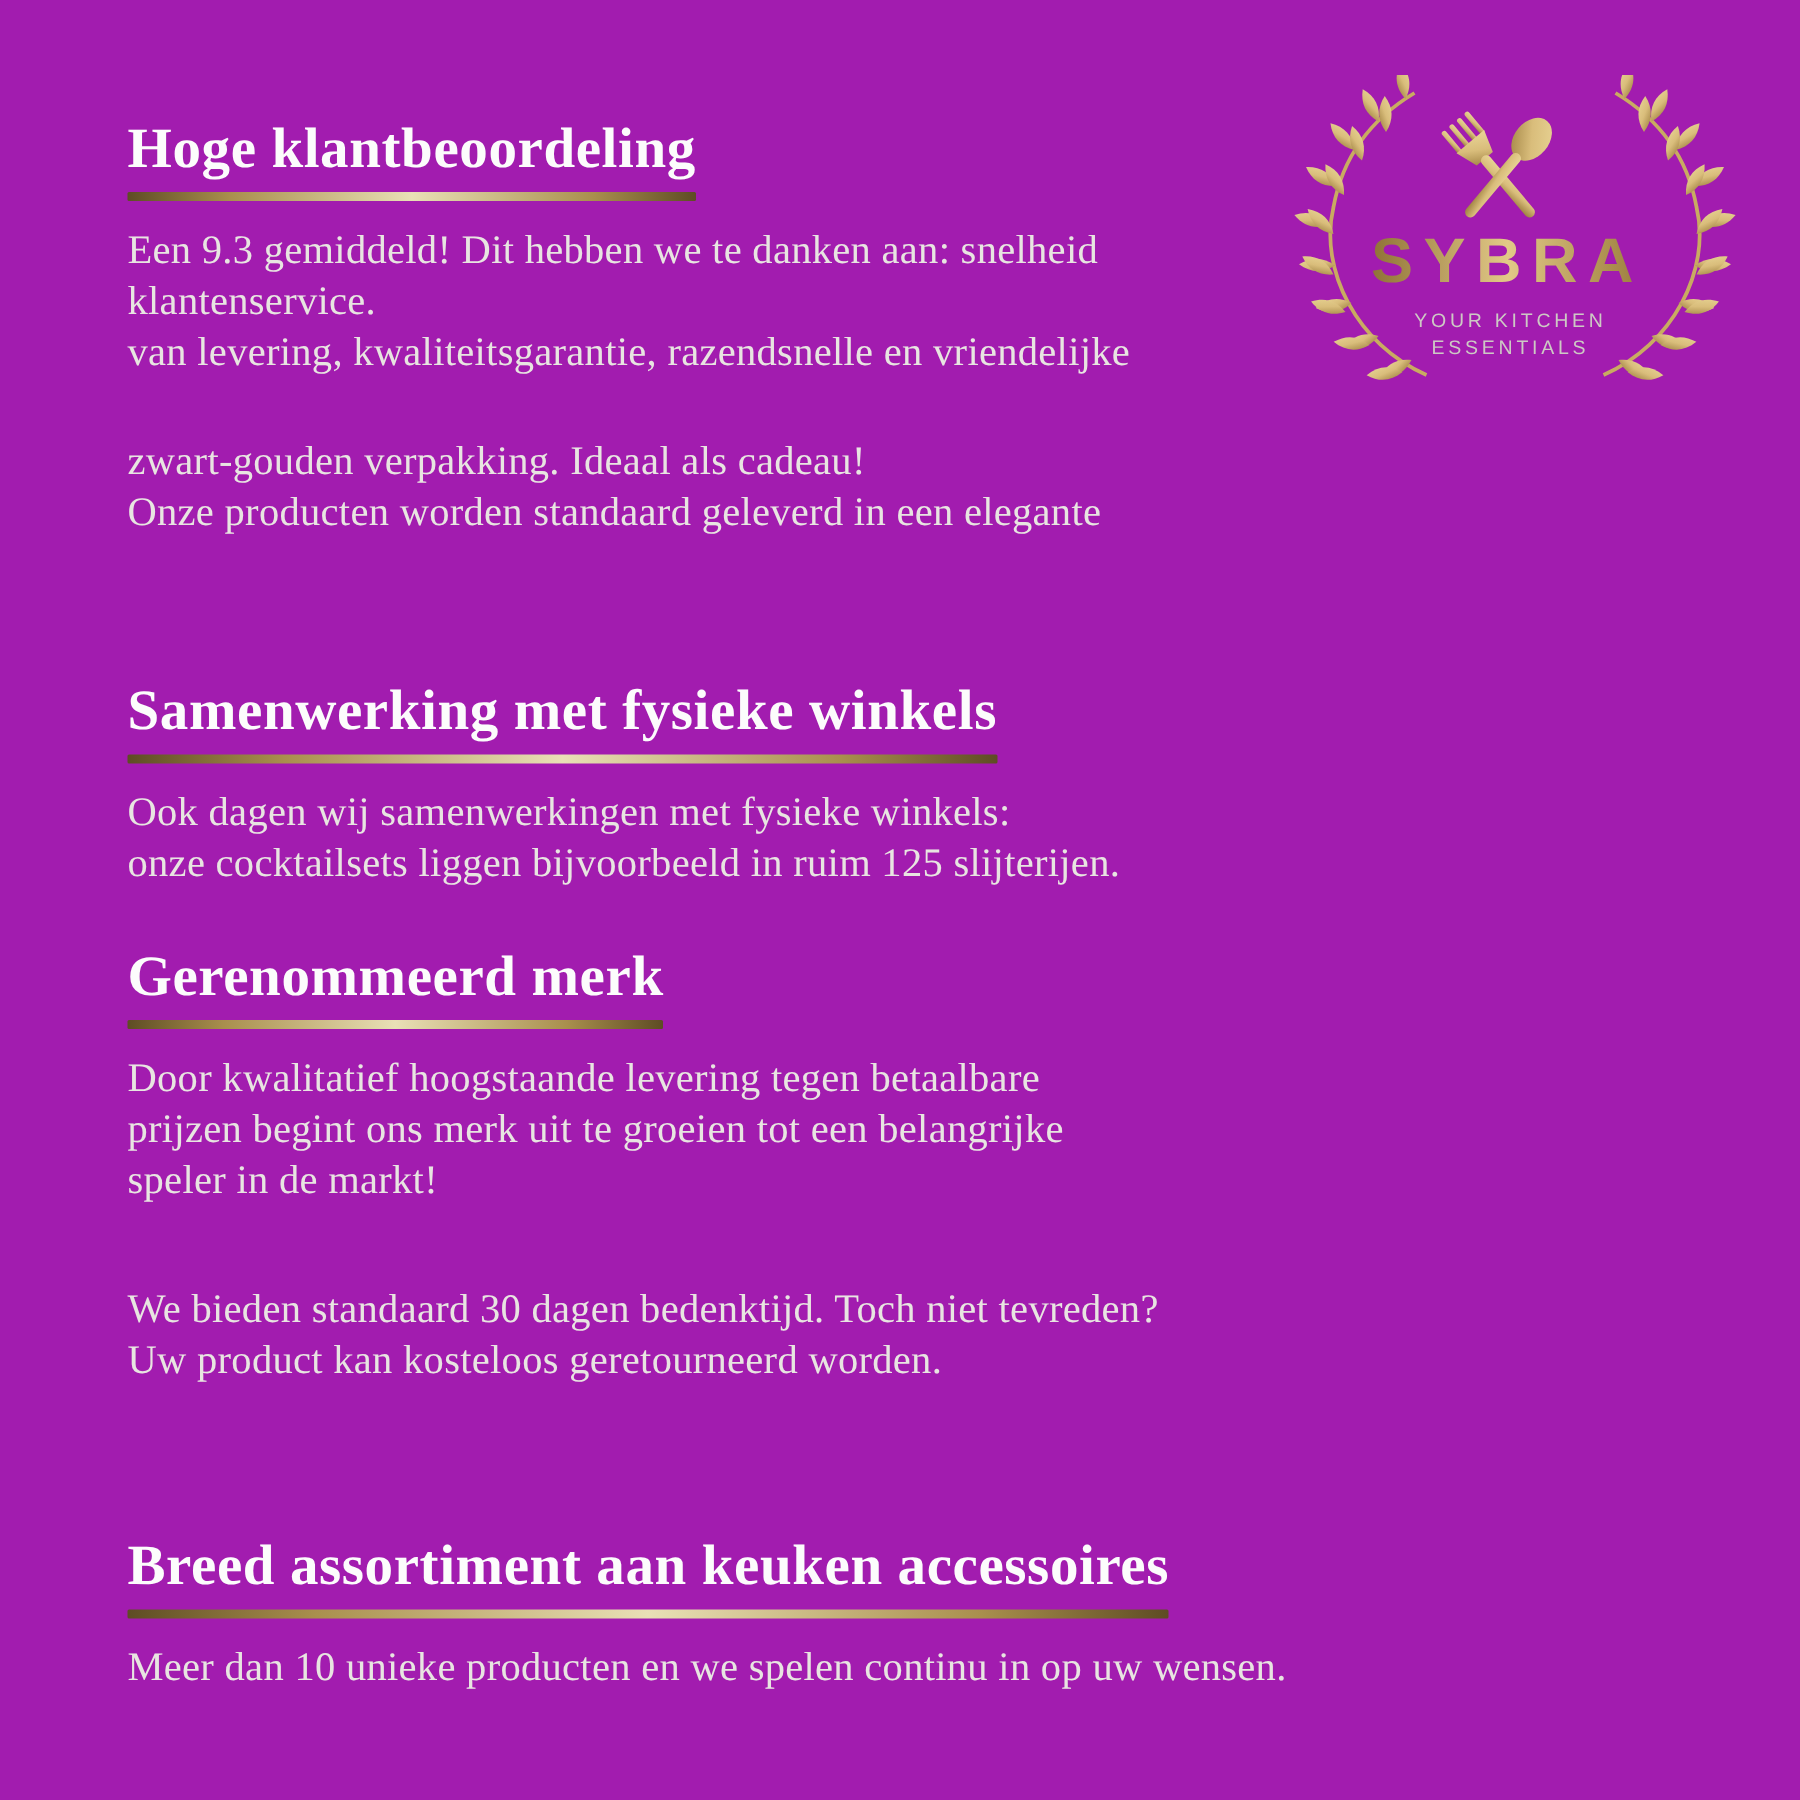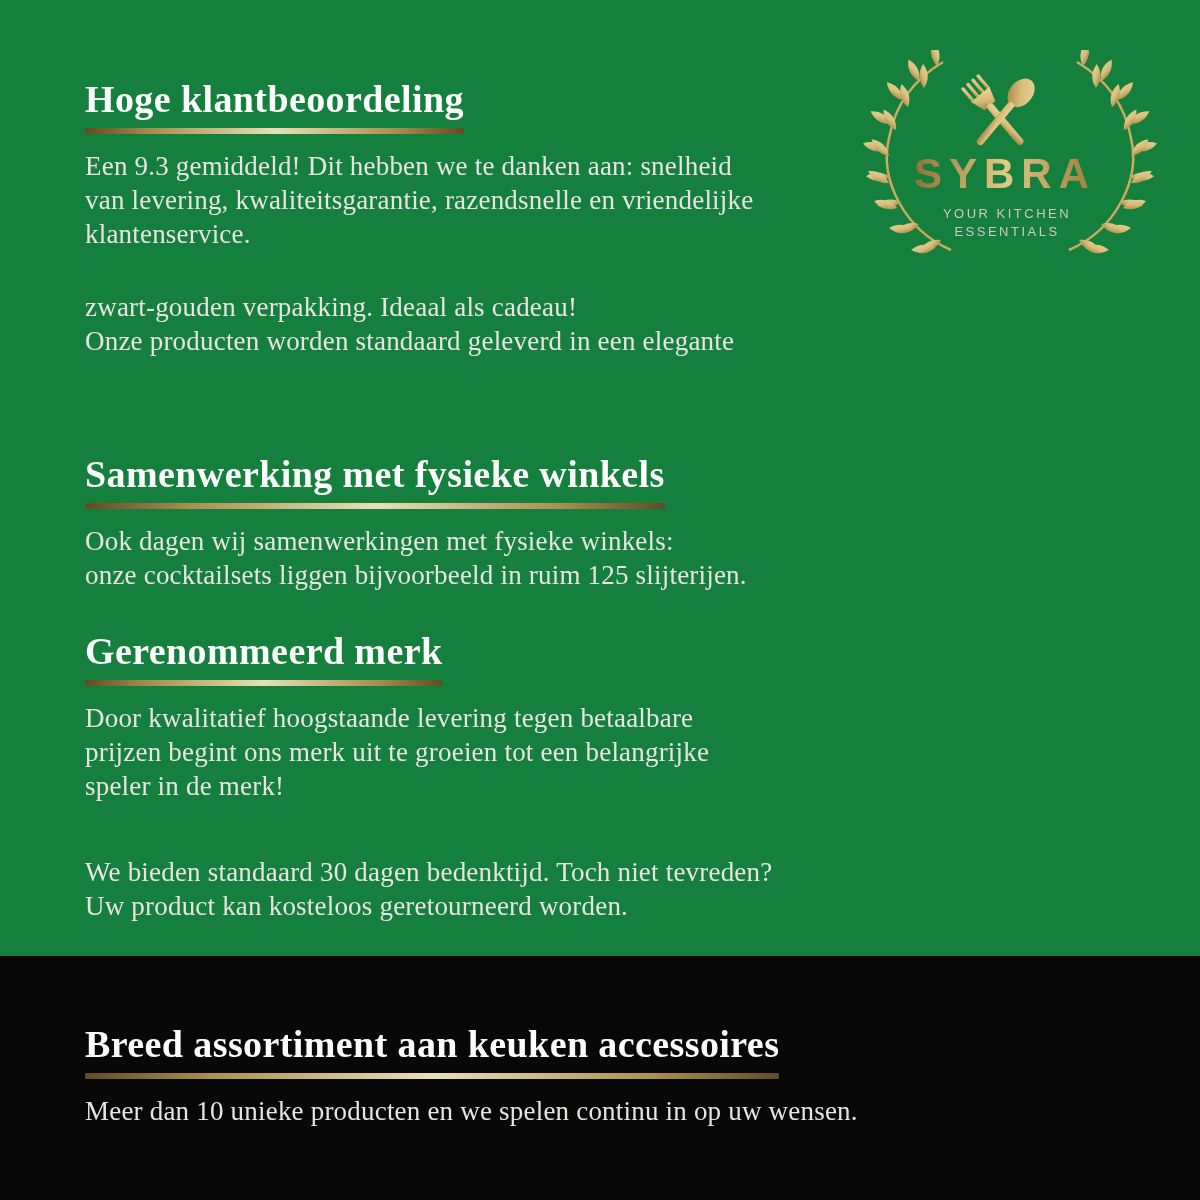--- a/index.html
+++ b/index.html
@@ -5,22 +5,22 @@
   html,body { margin:0; padding:0; }
   body {
     width:1200px; height:1200px;
     background:#080808;
     font-family:"Liberation Serif", serif;
     overflow:hidden;
     position:relative;
   }
   .canvas {
     position:absolute; left:0; top:0;
-    width:1200px; height:956px;
-    background:#15803d;
+    width:1200px; height:1200px;
+    background:#a21caf;
   }
   .sec { position:absolute; left:85px; }
   .head-wrap { width:fit-content; }
   .heading {
     margin:0;
     font-family:"Liberation Serif", serif;
     font-weight:700;
     font-size:38px;
     line-height:44px;
     letter-spacing:0.4px;
@@ -54,22 +54,22 @@
 
 <div class="canvas">
 
   <section class="sec" style="top:77px">
     <div class="head-wrap">
       <h2 class="heading">Hoge klantbeoordeling</h2>
       <div class="gold-rule"></div>
     </div>
     <div class="body-text">
       <div class="body-line">Een 9.3 gemiddeld! Dit hebben we te danken aan: snelheid</div>
+      <div class="body-line">klantenservice.</div>
       <div class="body-line">van levering, kwaliteitsgarantie, razendsnelle en vriendelijke</div>
-      <div class="body-line">klantenservice.</div>
     </div>
   </section>
 
   <section class="sec" style="top:275px">
     <div class="body-text">
       <div class="body-line">zwart-gouden verpakking. Ideaal als cadeau!</div>
       <div class="body-line">Onze producten worden standaard geleverd in een elegante</div>
     </div>
   </section>
 
@@ -85,21 +85,21 @@
   </section>
 
   <section class="sec" style="top:629px">
     <div class="head-wrap">
       <h2 class="heading">Gerenommeerd merk</h2>
       <div class="gold-rule"></div>
     </div>
     <div class="body-text">
       <div class="body-line">Door kwalitatief hoogstaande levering tegen betaalbare</div>
       <div class="body-line">prijzen begint ons merk uit te groeien tot een belangrijke</div>
-      <div class="body-line">speler in de merk!</div>
+      <div class="body-line">speler in de markt!</div>
     </div>
   </section>
 
   <section class="sec" style="top:840px">
     <div class="body-text">
       <div class="body-line">We bieden standaard 30 dagen bedenktijd. Toch niet tevreden?</div>
       <div class="body-line">Uw product kan kosteloos geretourneerd worden.</div>
     </div>
   </section>
 

